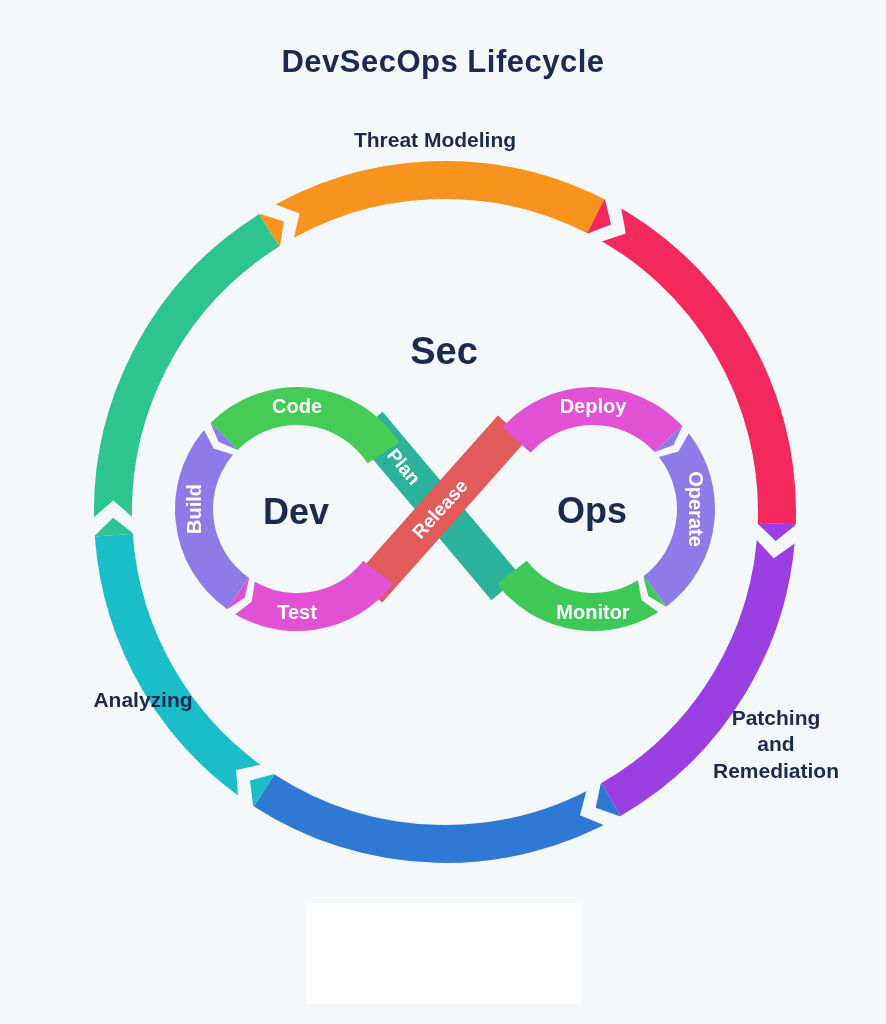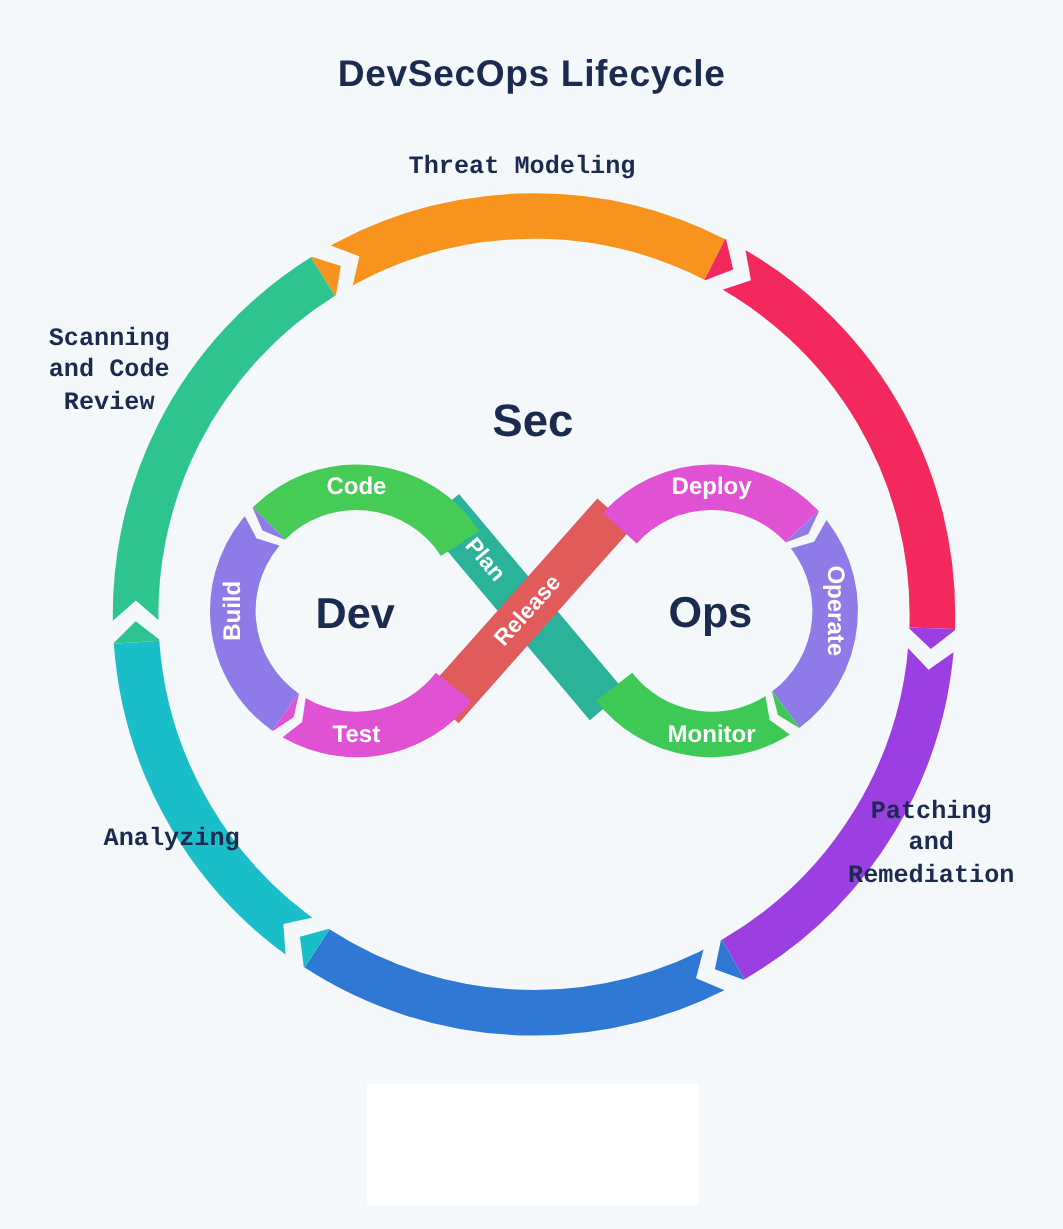--- a/index.html
+++ b/index.html
@@ -10,27 +10,27 @@
   }
   #diagram-svg{position:absolute;left:0;top:0;width:886px;height:1024px;}
   .title{
     position:absolute;left:443px;top:62px;transform:translate(-50%,-50%);
     margin:0;font-size:31px;font-weight:bold;color:var(--text,#1b2a4f);
     white-space:nowrap;letter-spacing:.5px;
   }
   .olabel{
     position:absolute;transform:translate(-50%,-50%);
     font-size:21px;font-weight:bold;color:var(--text,#1b2a4f);
-    text-align:center;line-height:1.25;white-space:pre-line;font-family:Liberation Mono, monospace;
+    text-align:center;line-height:1.25;white-space:pre-line;
   }
   .l-threat{left:435px;top:140px;}
   .l-security{left:795px;top:284px;}
   .l-scanning{left:91px;top:310px;}
   .l-analyzing{left:95px;top:700px;margin-left:48px;}
-  .l-patching{left:776px;top:704px;}
+  .l-patching{left:776px;top:744px;}
   .l-compliance{left:443px;top:887px;}
   .whitebox{position:absolute;left:306px;top:903px;width:276px;height:101px;background:#ffffff;}
   svg text{font-family:"Liberation Sans",sans-serif;}
 </style>
 </head>
 <body>
 
 <div class="stage">
   <h1 class="title">DevSecOps Lifecycle</h1>
 
@@ -66,22 +66,19 @@
       <text x="696.0" y="509.0" font-size="20" font-weight="bold" fill="#ffffff" text-anchor="middle" dominant-baseline="central" transform="rotate(90 696.0 509.0)">Operate</text>
       <text x="593.0" y="612.0" font-size="20" font-weight="bold" fill="#ffffff" text-anchor="middle" dominant-baseline="central">Monitor</text>
       <text x="403.9" y="466.6" font-size="19" font-weight="bold" fill="#ffffff" text-anchor="middle" dominant-baseline="central" transform="rotate(50 403.9 466.6)">Plan</text>
       <text x="440.0" y="509.0" font-size="19" font-weight="bold" fill="#ffffff" text-anchor="middle" dominant-baseline="central" transform="rotate(-48 440.0 509.0)">Release</text>
       <text x="444.0" y="351.0" font-size="38" font-weight="bold" fill="#1b2a4f" text-anchor="middle" dominant-baseline="central">Sec</text>
       <text x="296.0" y="511.0" font-size="36" font-weight="bold" fill="#1b2a4f" text-anchor="middle" dominant-baseline="central">Dev</text>
       <text x="592.0" y="510.0" font-size="36" font-weight="bold" fill="#1b2a4f" text-anchor="middle" dominant-baseline="central">Ops</text>
     </svg>
 
   <div class="olabel l-threat">Threat Modeling</div>
-  <div class="olabel l-scanning">Scanning
-and Code
-Review</div>
   <div class="olabel l-analyzing">Analyzing</div>
   <div class="olabel l-patching">Patching
 and
 Remediation</div>
 
   <div class="whitebox"></div>
 </div>
 
 </body></html>

